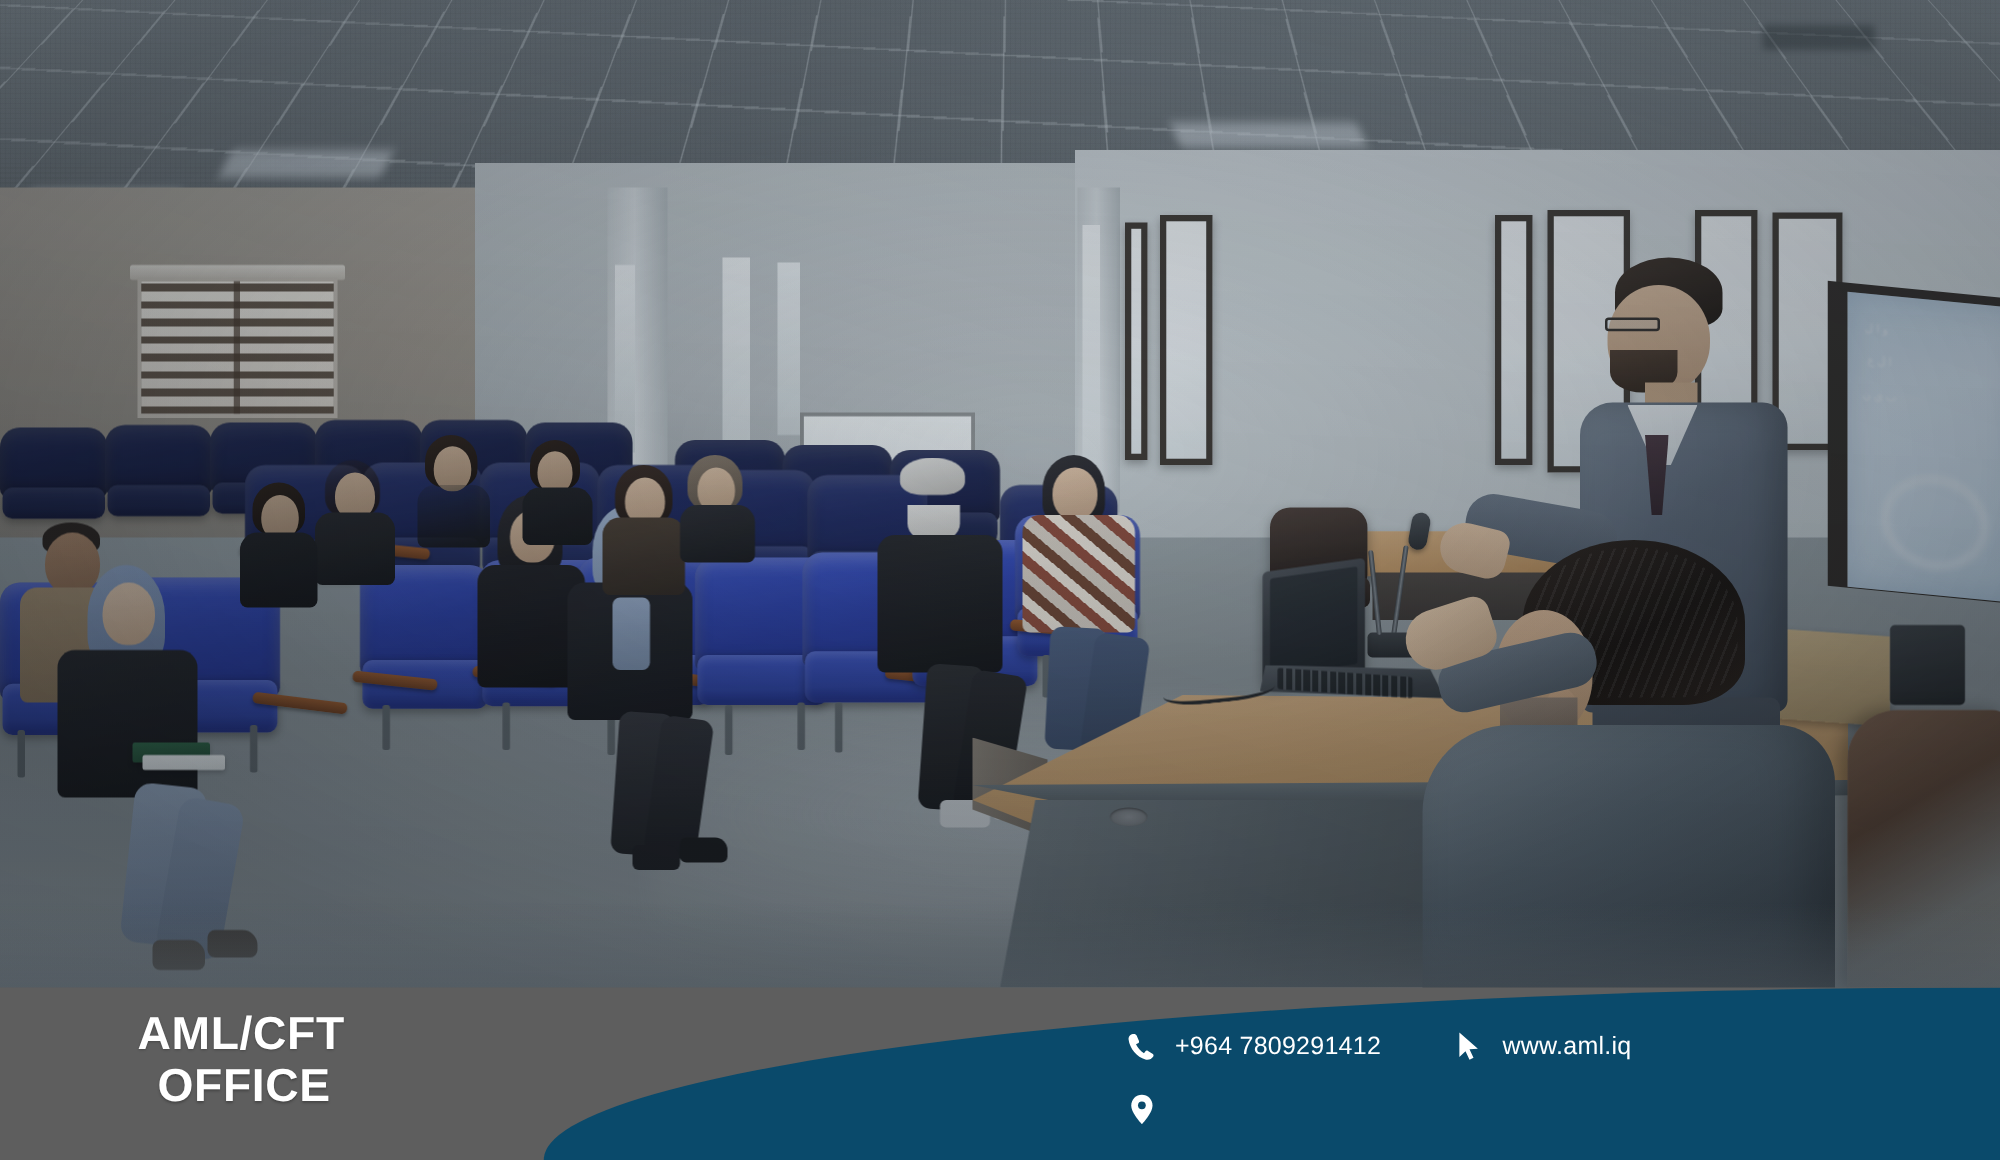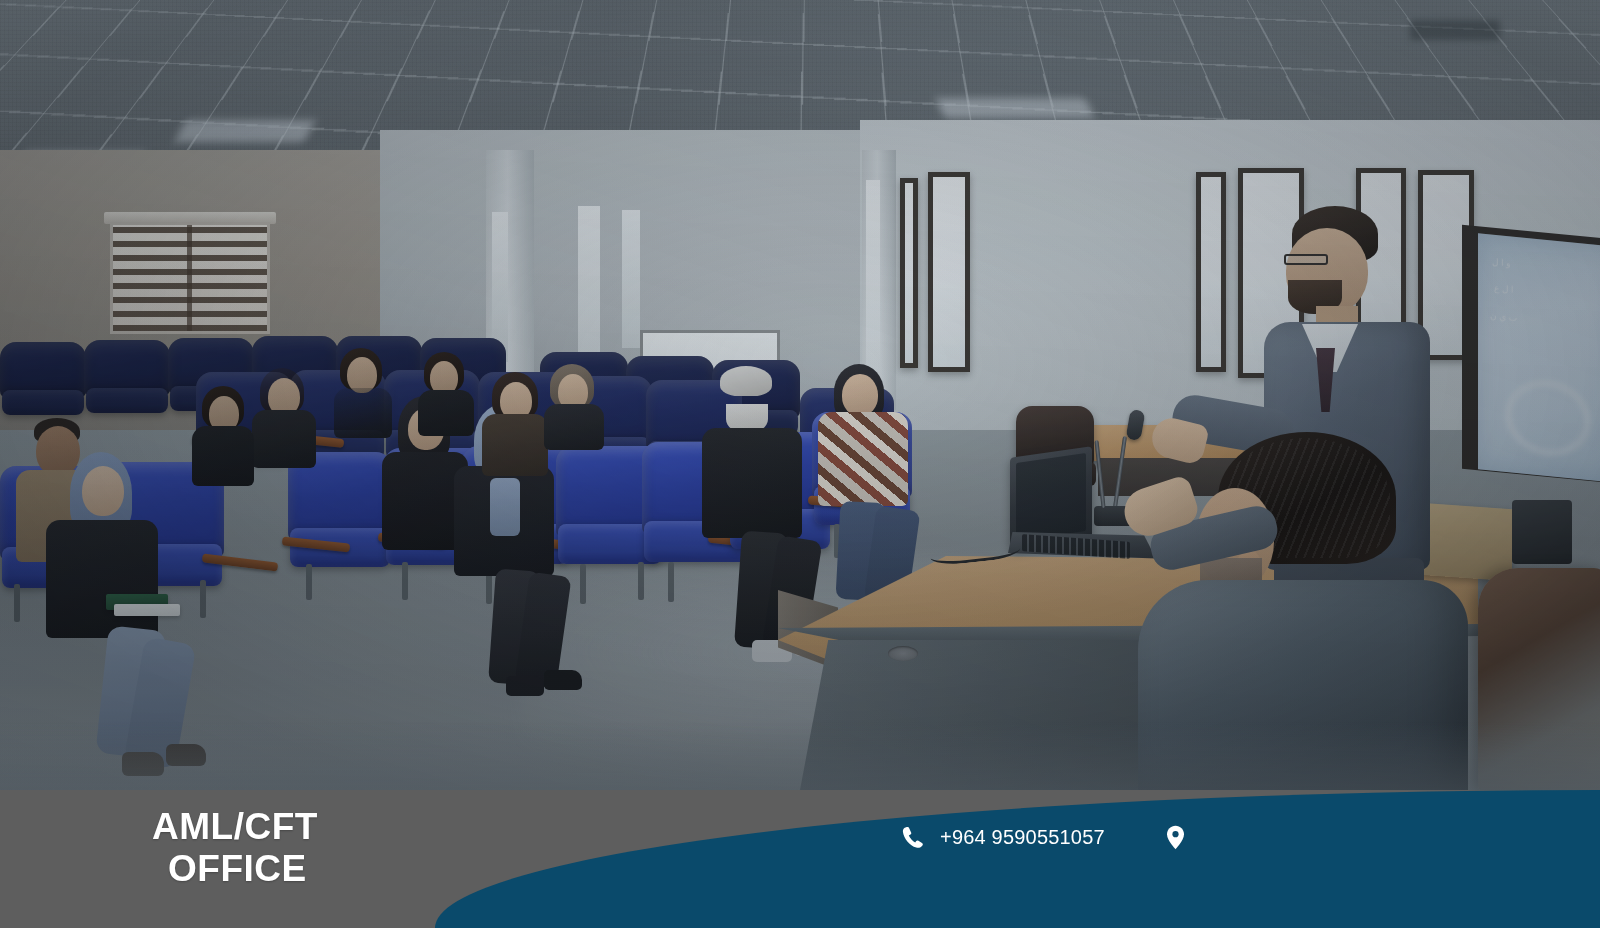--- a/index.html
+++ b/index.html
@@ -302,21 +302,20 @@
     position: absolute; right: 0; top: 0; width: 1165px; height: 138px;
     background: #0a4a6b;
     border-top-left-radius: 100% 100%;
     border-bottom-left-radius: 0;
   }
   .brand {
     position: absolute; left: 0; top: 16px; width: 400px;
     color: #ffffff; font-weight: bold; line-height: 1.14;
     letter-spacing: .5px;
     text-shadow: 0 1px 2px rgba(0,0,0,.25);
-    margin-left: 42px;
   }
   .brand-l1 { padding-left: 110px; font-size: 37px; }
   .brand-l2 { padding-left: 126px; font-size: 37px; }
 
   .contacts {
     position: absolute; left: 900px; top: 22px;
     display: grid;
     grid-template-columns: 240px auto;
     grid-template-rows: 50px 50px;
     align-items: center;
@@ -677,23 +676,31 @@
 
     <div class="contacts">
 
 
       <div class="c-item">
         <span class="c-icon">
           <svg width="22" height="23" viewBox="0 0 22 23" aria-hidden="true">
             <path d="M4.2 1.2 C2.0 1.6 0.6 3.4 0.9 5.8 C1.7 12.6 7.6 19.8 14.3 21.6 C16.8 22.3 19.4 21.2 20.6 19.2 C21.1 18.3 20.8 17.4 20.0 16.9 L16.4 14.7 C15.6 14.2 14.7 14.4 14.2 15.1 L13.2 16.5 C10.6 15.1 8.0 12.2 6.8 9.4 L8.4 8.6 C9.2 8.2 9.5 7.3 9.1 6.5 L7.3 2.4 C6.9 1.5 5.9 0.9 4.2 1.2 Z" fill="#ffffff"></path>
           </svg>
         </span>
-        <span class="c-text">+964 9590551057</span>
-      </div>
-
+        <span class="c-text">+964 7809291412</span>
+      </div>
+
+      <div class="c-item">
+        <span class="c-icon">
+          <svg width="18" height="24" viewBox="0 0 18 24" aria-hidden="true">
+            <path d="M1.5 1 L1.5 20.5 L6.4 15.9 L9.6 22.8 L12.8 21.2 L9.6 14.4 L16.3 13.9 Z" fill="#ffffff"></path>
+          </svg>
+        </span>
+        <span class="c-text">www.aml.iq</span>
+      </div>
 
       <div class="c-item">
         <span class="c-icon">
           <svg width="19" height="25" viewBox="0 0 19 25" aria-hidden="true">
             <path d="M9.5 0.8 C4.8 0.8 1.0 4.6 1.0 9.3 C1.0 15.6 9.5 24.2 9.5 24.2 C9.5 24.2 18.0 15.6 18.0 9.3 C18.0 4.6 14.2 0.8 9.5 0.8 Z" fill="#ffffff"></path>
             <circle cx="9.5" cy="9.2" r="3.1" fill="#0a4a6b"></circle>
           </svg>
         </span>
       </div>
 

